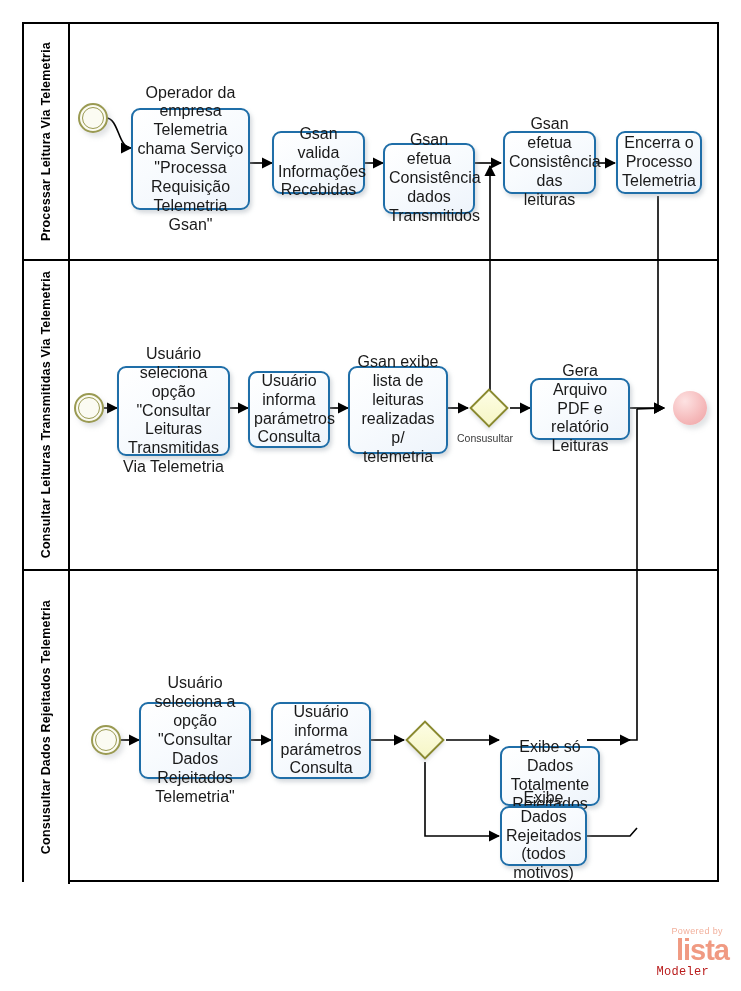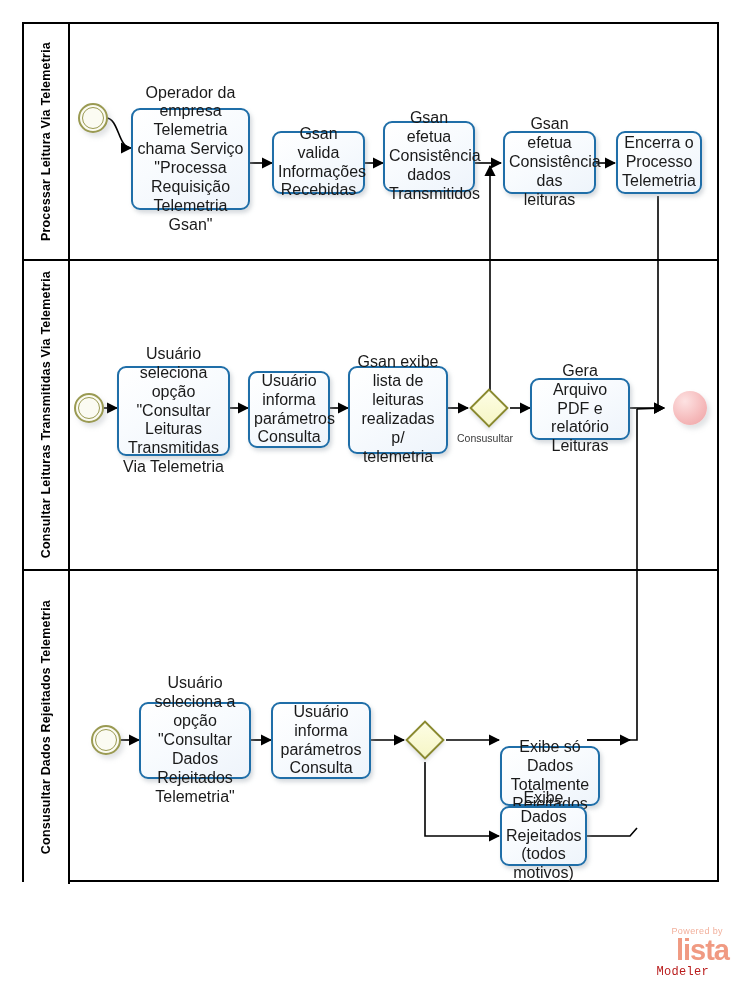--- a/index.html
+++ b/index.html
@@ -146,21 +146,21 @@
   <div class="start-event" style="left:78px;top:103px;"></div>
 
   <div class="task" style="left:131px;top:108px;width:119px;height:102px;">
     <span>Operador da empresa Telemetria chama Serviço "Processa Requisição Telemetria Gsan"</span>
   </div>
 
   <div class="task" style="left:272px;top:131px;width:93px;height:63px;">
     <span>Gsan valida Informações Recebidas</span>
   </div>
 
-  <div class="task" style="left:383px;top:121px;width:92px;height:71px;">
+  <div class="task" style="left:383px;top:143px;width:92px;height:71px;">
     <span>Gsan efetua Consistência dados Transmitidos</span>
   </div>
 
   <div class="task" style="left:616px;top:131px;width:86px;height:63px;">
     <span>Encerra o Processo Telemetria</span>
   </div>
 
   <div class="task" style="left:503px;top:131px;width:93px;height:63px;">
     <span>Gsan efetua Consistência das leituras</span>
   </div>

